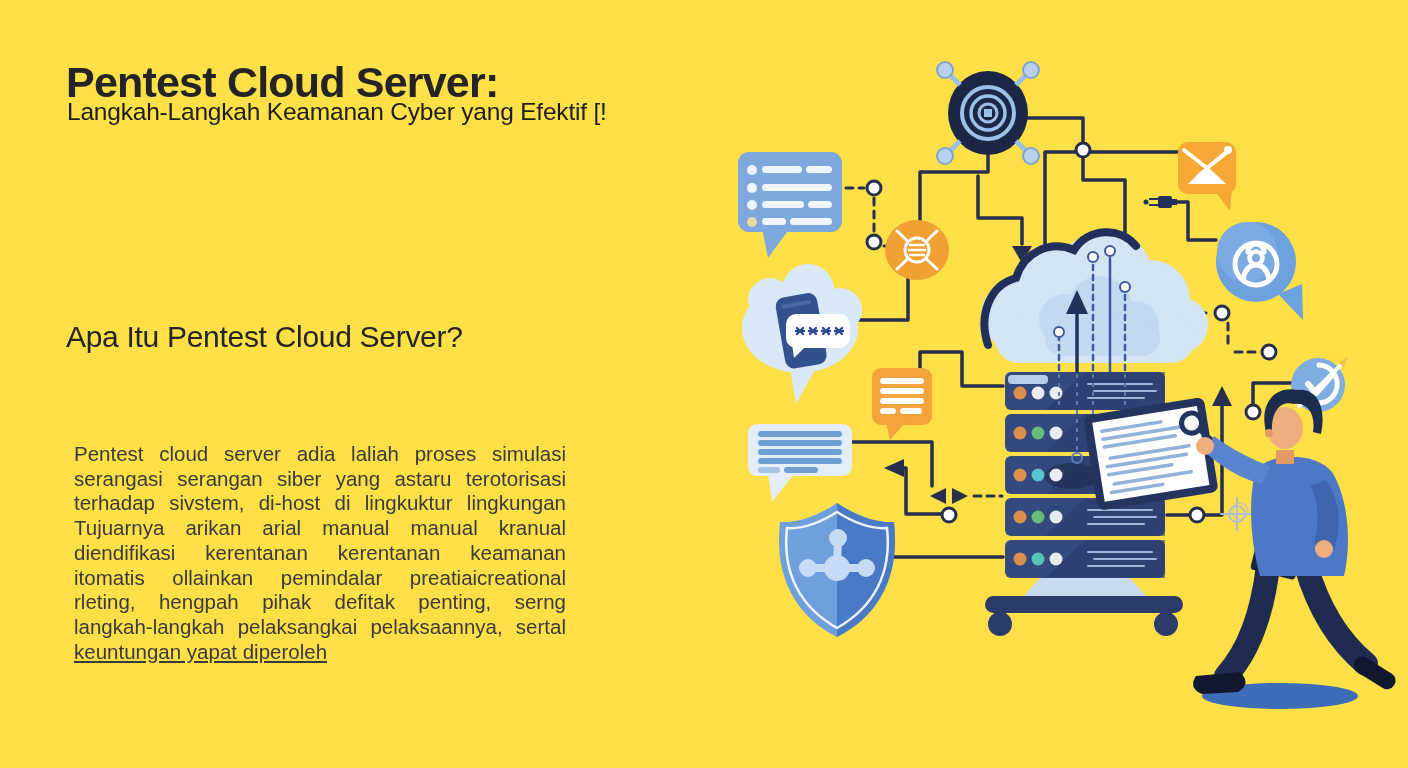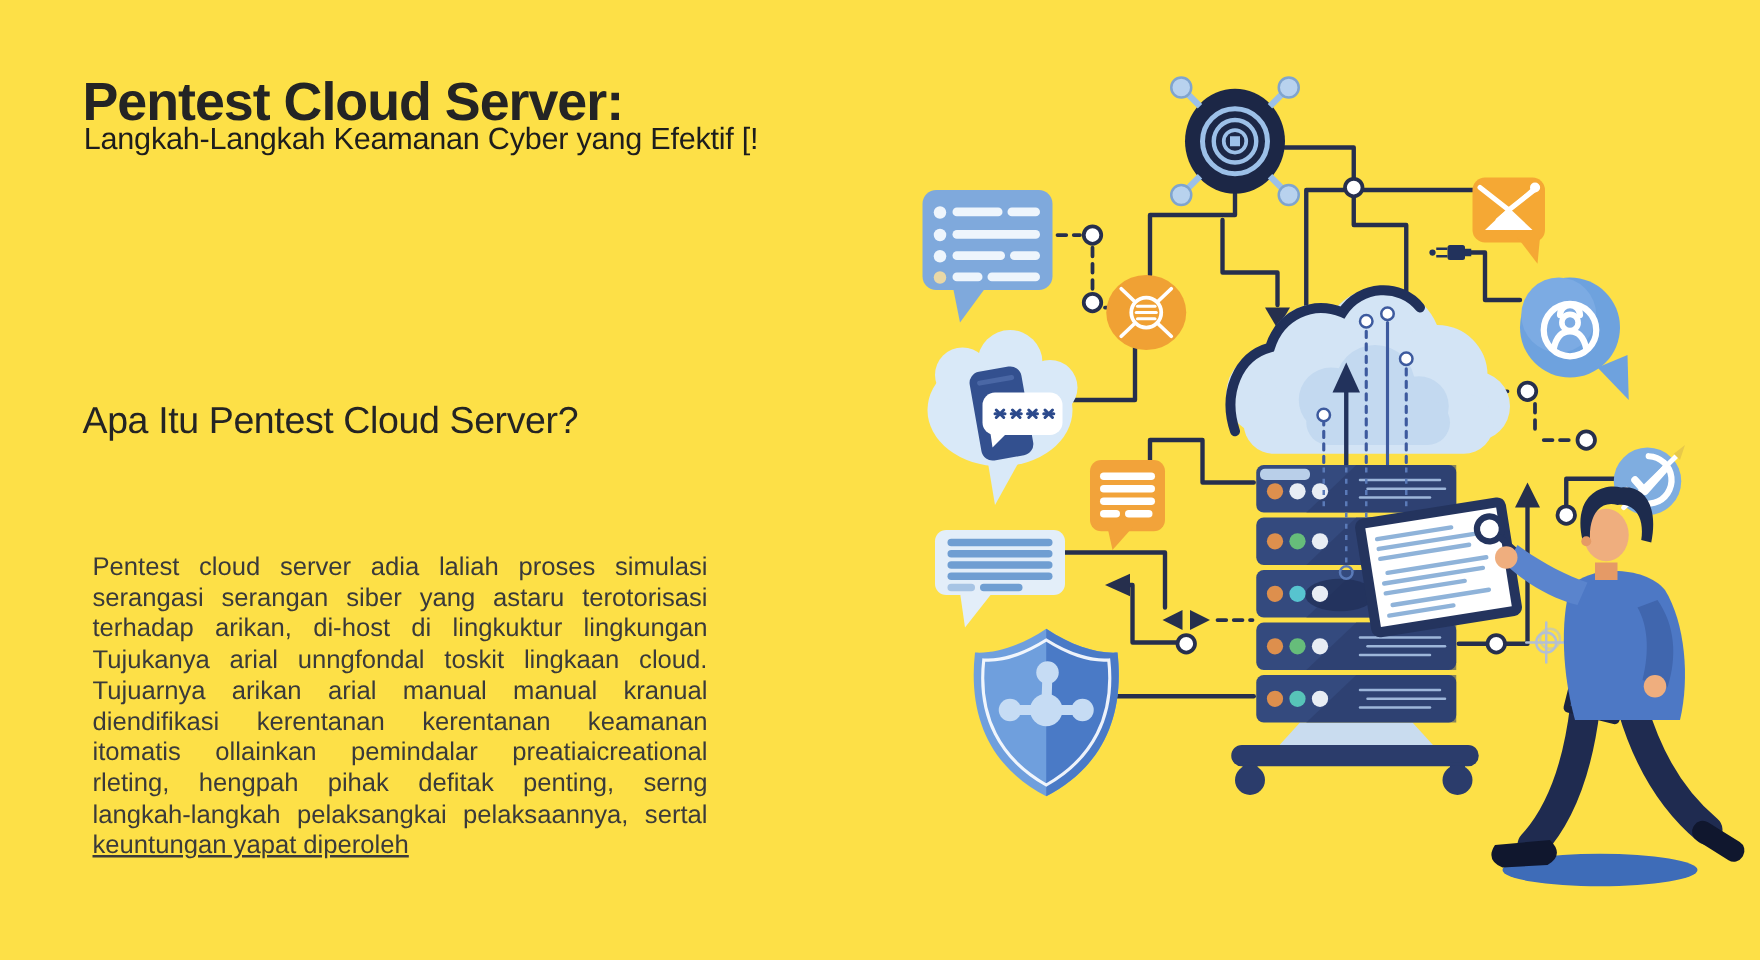--- a/index.html
+++ b/index.html
@@ -30,22 +30,21 @@
 </head>
 <body>
 
 <div class="page">
   <h1 class="title">Pentest Cloud Server:</h1>
   <h2 class="subtitle">Langkah-Langkah Keamanan Cyber yang Efektif [!</h2>
   <h3 class="heading">Apa Itu Pentest Cloud Server?</h3>
   <div class="para">
       <div class="para-line">Pentest cloud server adia laliah proses simulasi</div>
       <div class="para-line">serangasi serangan siber yang astaru terotorisasi</div>
-      <div class="para-line">terhadap arikan, di-host di lingkuktur lingkungan</div>
-      <div class="para-line">Tujukanya arial unngfondal toskit lingkaan cloud.</div>
+      <div class="para-line">terhadap sivstem, di-host di lingkuktur lingkungan</div>
       <div class="para-line">Tujuarnya arikan arial manual manual kranual</div>
       <div class="para-line">diendifikasi kerentanan kerentanan keamanan</div>
       <div class="para-line">itomatis ollainkan pemindalar preatiaicreational</div>
       <div class="para-line">rleting, hengpah pihak defitak penting, serng</div>
       <div class="para-line">langkah-langkah pelaksangkai pelaksaannya, sertal</div>
       <div class="para-line">keuntungan yapat diperoleh</div>
     </div>
 
   <svg class="illustration" viewBox="700 0 708 768" xmlns="http://www.w3.org/2000/svg">
 

